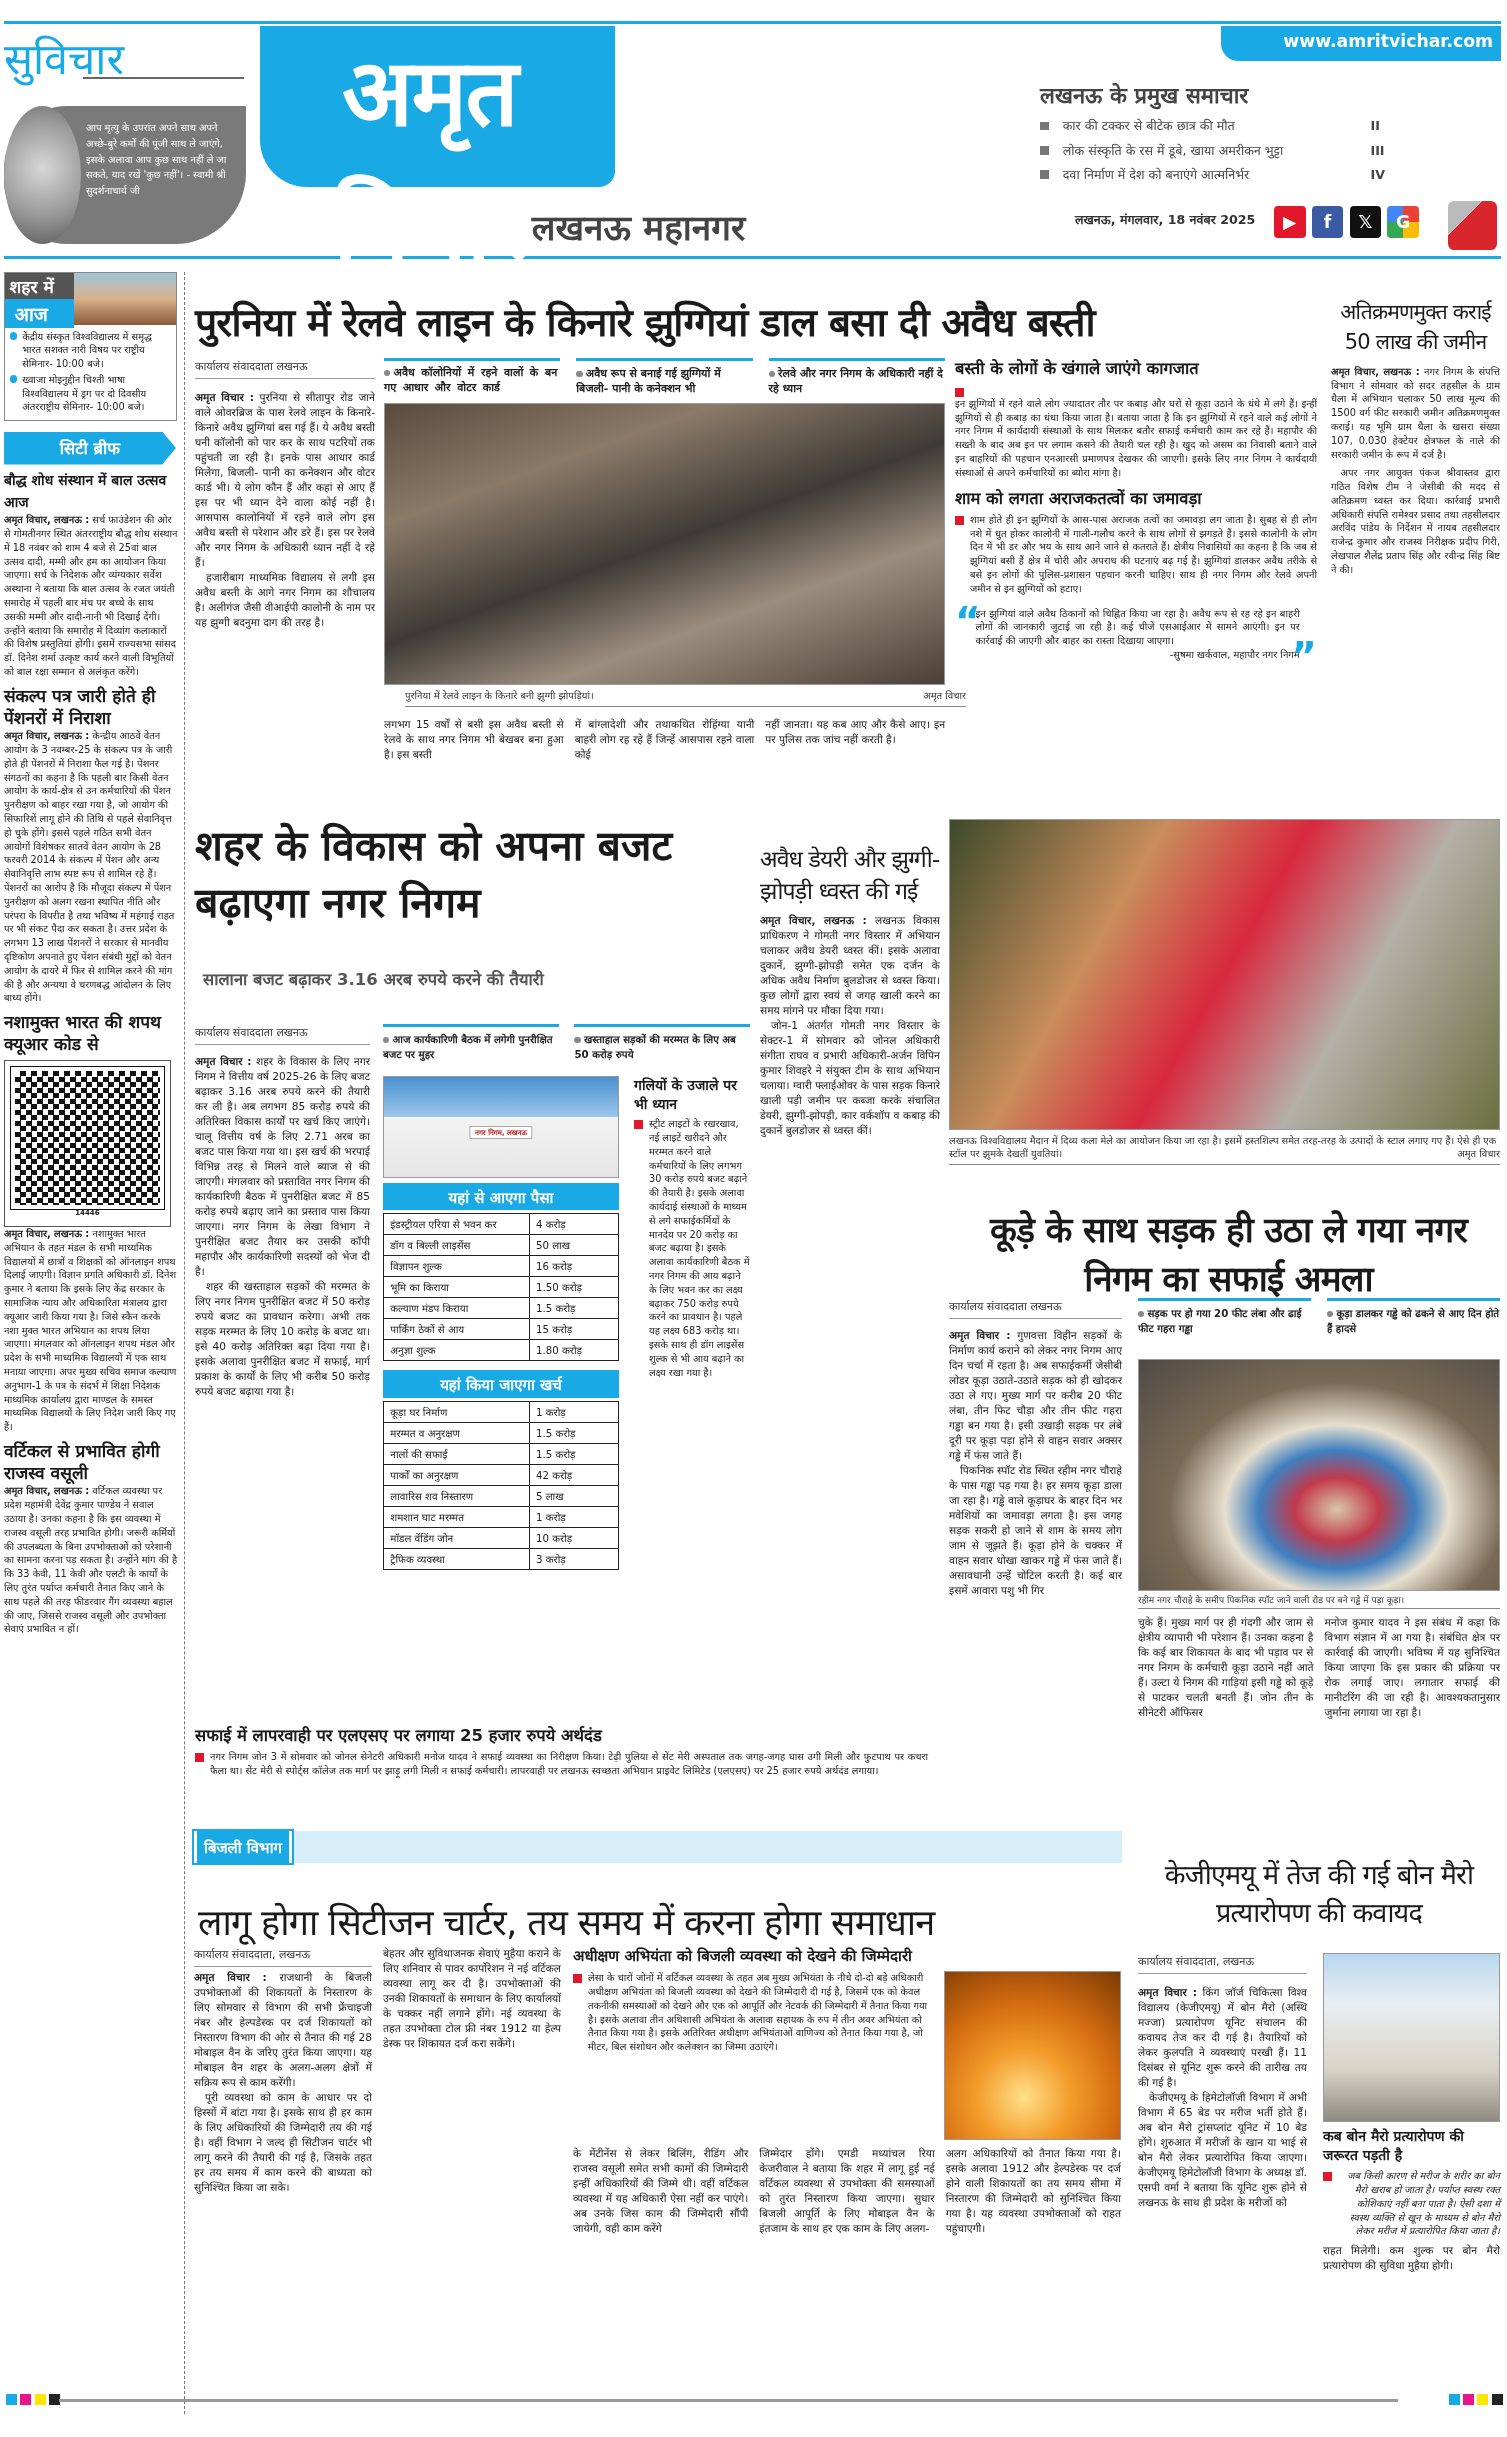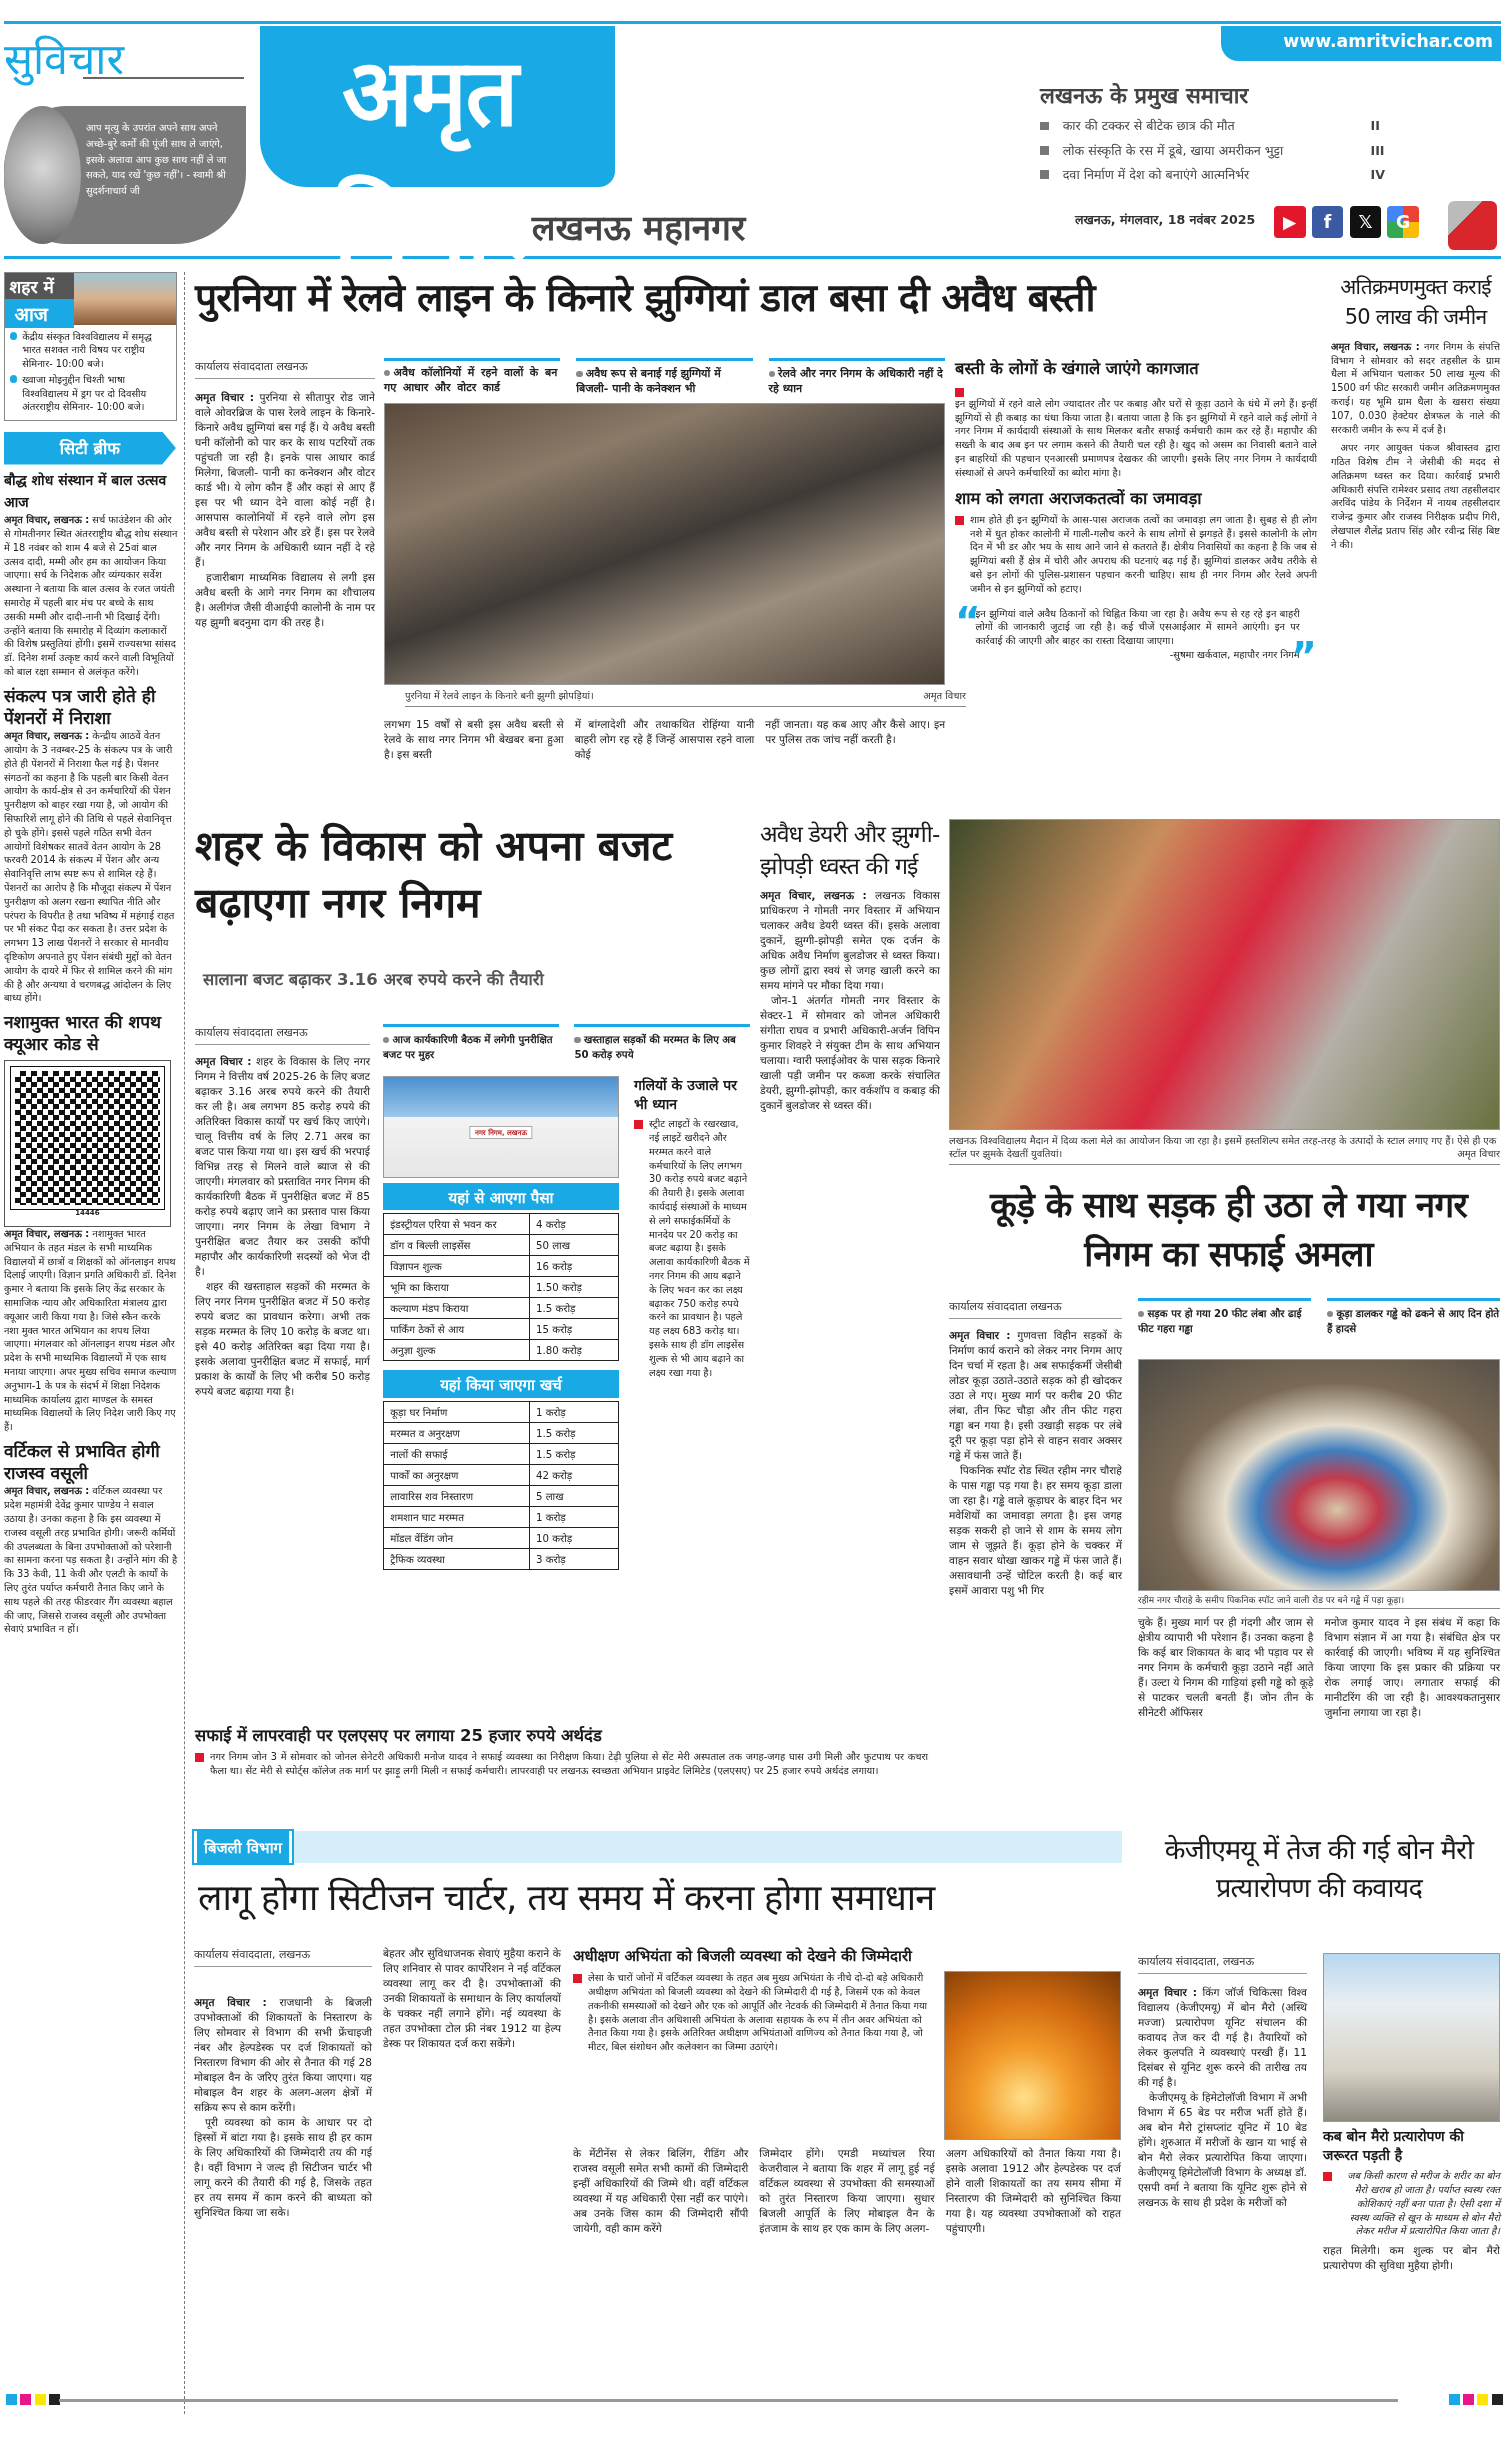--- a/index.html
+++ b/index.html
@@ -4,21 +4,21 @@
 <style>
   * { box-sizing: border-box; margin: 0; padding: 0; }
   html, body { width: 1508px; height: 2438px; background: #ffffff; overflow: hidden; }
   body { font-family: "DejaVu Sans", "Liberation Sans", sans-serif; color: #222; position: relative; }
   .abs { position: absolute; }
   .blue { color: #19a9e5; }
   .rule-blue { background: #19a9e5; }
   p, .txt { font-size: 10.6px; line-height: 15px; color: #222; text-align: justify; }
   .small { font-size: 9.8px; line-height: 13.8px; }
   .hd { font-family: "DejaVu Sans", sans-serif; font-weight: bold; color: #1a1a1a; }
-  .hd-light { font-family: "DejaVu Sans", sans-serif; font-weight: normal; color: #1a1a1a; letter-spacing: -0.8px; }
+  .hd-light { font-family: "DejaVu Sans", sans-serif; font-weight: normal; color: #1a1a1a; letter-spacing: -0.8px; margin-top: 25px; }
   .dateline { font-weight: bold; }
   .byline { font-size: 11px; color: #333; border-bottom: 1.2px solid #999; padding-bottom: 4.7px; }
   .subbul { border-top: 3.9px solid #19a9e5; padding-top: 4.7px; font-size: 11px; font-weight: bold; line-height: 15.8px; color: #222; }
   .subbul .dot { display: inline-block; width: 6.3px; height: 6.3px; border-radius: 50%; background: #888; margin-right: 3.2px; vertical-align: middle; }
   .redsq { display: inline-block; width: 8.7px; height: 8.7px; background: #e2172b; margin-right: 6.3px; vertical-align: middle; flex-shrink: 0; margin-top: 3.2px; }
   .photo { border: 0.8px solid #999; overflow: hidden; }
   .caption { font-size: 9.8px; color: #333; display: flex; justify-content: space-between; border-bottom: 1.6px solid #888; padding: 2.4px 0 3.2px; }
   .dashed-v { border-right: 1.6px dashed #777; }
   .cols { display: flex; gap: 11px; }
   .cols > div { flex: 1; }
@@ -327,21 +327,21 @@
     </div>
 </div>
 
 <div class="abs" style="left:194px; top:1831px; width:928px; height:31.5px; background:#d6eef9; display:flex; align-items:center;">
   <div style="width:98px; height:31.5px; background:#19a9e5; color:#fff; font-weight:bold; font-size:15px; display:flex; align-items:center; justify-content:center; border-left:3.2px solid #fff; border-right:3.2px solid #fff; outline:2.4px solid #19a9e5;">बिजली विभाग</div>
 </div>
 <div class="abs hd-light" style="left:198px; top:1873px; width:929px; font-size:36px; line-height:50px;">लागू होगा सिटीजन चार्टर, तय समय में करना होगा समाधान</div>
 
 <div class="abs" style="left:194px; top:1946px; width:178px;">
   <div class="byline">कार्यालय संवाददाता, लखनऊ</div>
-  <p style="margin-top:28px;"><span class="dateline">अमृत विचार :</span> <span>राजधानी के बिजली उपभोक्ताओं की शिकायतों के निस्तारण के लिए सोमवार से विभाग की सभी फ्रेंचाइजी नंबर और हेल्पडेस्क पर दर्ज शिकायतों को निस्तारण विभाग की ओर से तैनात की गई 28 मोबाइल वैन के जरिए तुरंत किया जाएगा। यह मोबाइल वैन शहर के अलग-अलग क्षेत्रों में सक्रिय रूप से काम करेंगी।</span></p>
+  <p style="margin-top:3px;"><span class="dateline">अमृत विचार :</span> <span>राजधानी के बिजली उपभोक्ताओं की शिकायतों के निस्तारण के लिए सोमवार से विभाग की सभी फ्रेंचाइजी नंबर और हेल्पडेस्क पर दर्ज शिकायतों को निस्तारण विभाग की ओर से तैनात की गई 28 मोबाइल वैन के जरिए तुरंत किया जाएगा। यह मोबाइल वैन शहर के अलग-अलग क्षेत्रों में सक्रिय रूप से काम करेंगी।</span></p>
   <p style="text-indent:11px;">पूरी व्यवस्था को काम के आधार पर दो हिस्सों में बांटा गया है। इसके साथ ही हर काम के लिए अधिकारियों की जिम्मेदारी तय की गई है। वहीं विभाग ने जल्द ही सिटीजन चार्टर भी लागू करने की तैयारी की गई है, जिसके तहत हर तय समय में काम करने की बाध्यता को सुनिश्चित किया जा सके।</p>
 </div>
 <div class="abs" style="left:383px; top:1946px; width:178px;">
   <p>बेहतर और सुविधाजनक सेवाएं मुहैया कराने के लिए शनिवार से पावर कार्पोरेशन ने नई वर्टिकल व्यवस्था लागू कर दी है। उपभोक्ताओं की उनकी शिकायतों के समाधान के लिए कार्यालयों के चक्कर नहीं लगाने होंगे। नई व्यवस्था के तहत उपभोक्ता टोल फ्री नंबर 1912 या हेल्प डेस्क पर शिकायत दर्ज करा सकेंगे।</p>
 </div>
 <div class="abs" style="left:573px; top:1946px; width:548px;">
   <div class="hd" style="font-size:15px; line-height:20.5px;">अधीक्षण अभियंता को बिजली व्यवस्था को देखने की जिम्मेदारी</div>
   <div style="display:flex; gap:7.9px; margin-top:4.7px;">
     <div style="flex:1; display:flex;">
         <span class="redsq"></span>

